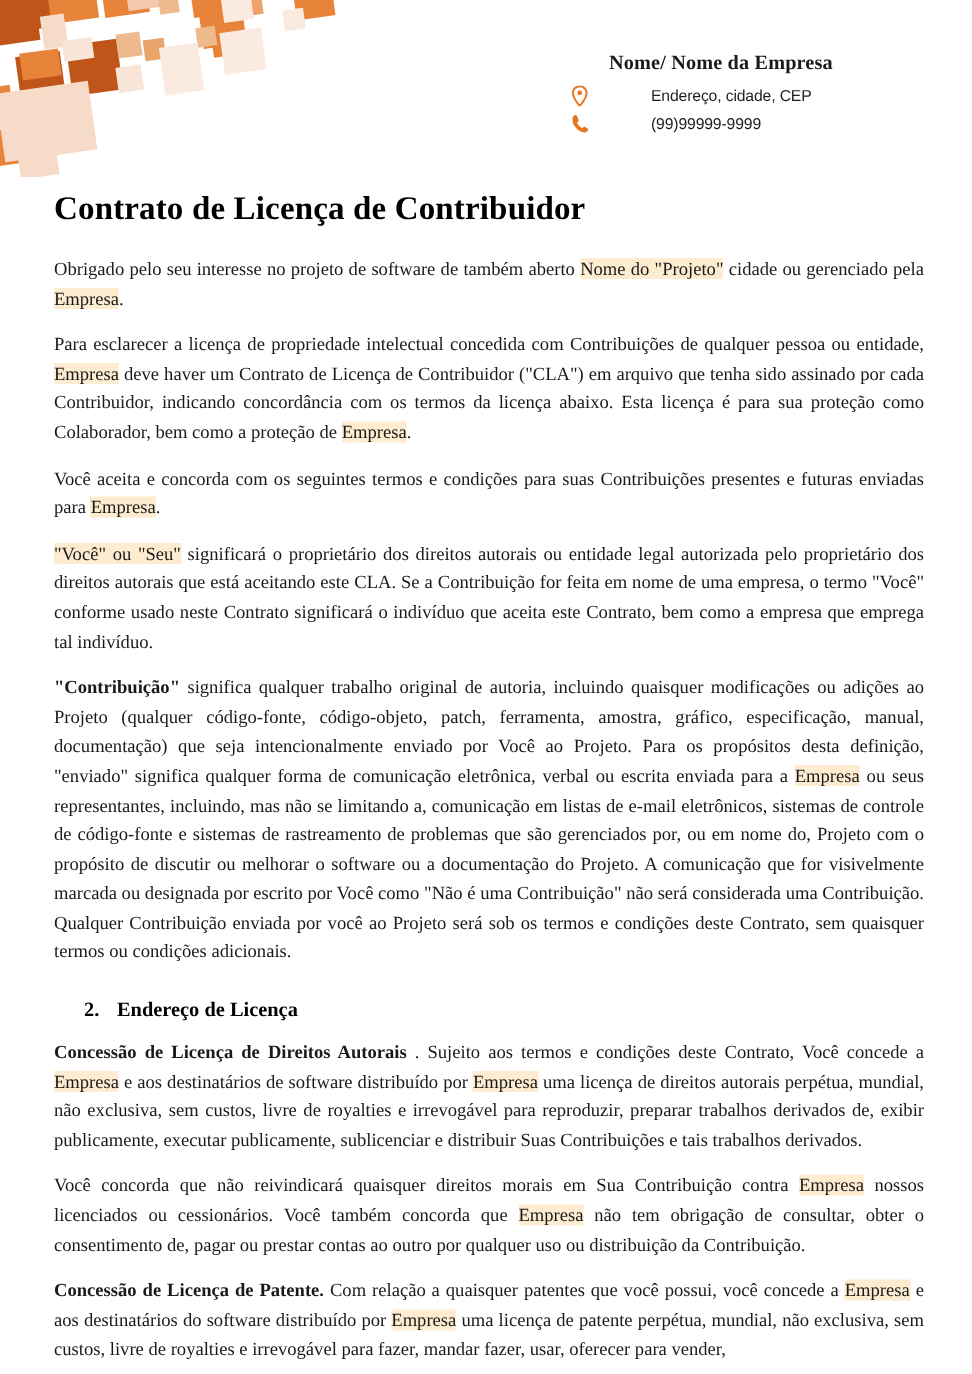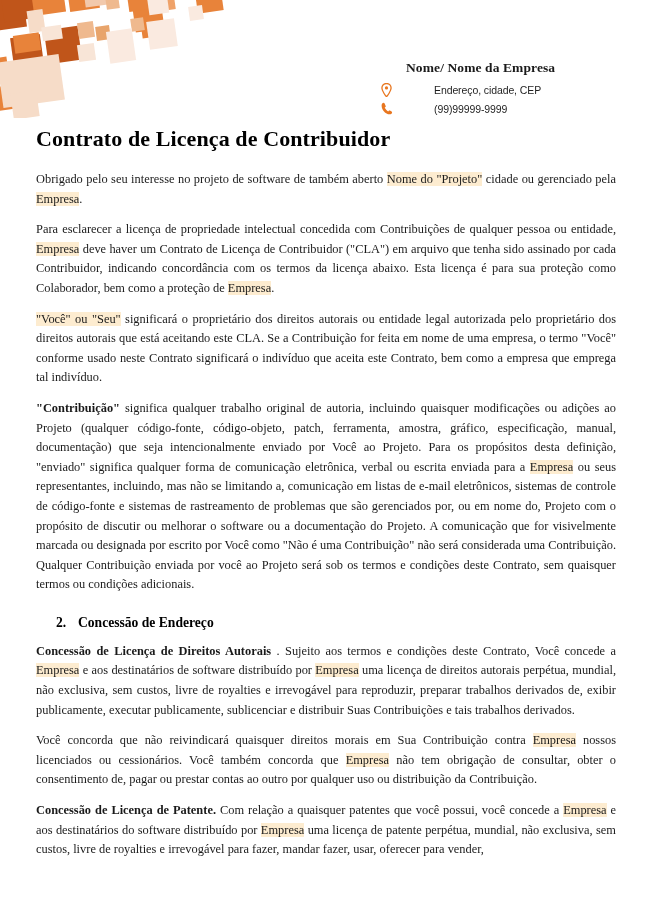--- a/index.html
+++ b/index.html
@@ -32,21 +32,21 @@
     pointer-events: none;
   }
   .deco .sq {
     position: absolute;
     transform: rotate(-8deg);
   }
 
   .contact {
     position: absolute;
     right: 58px;
-    top: 60px;
+    top: 34px;
     width: 215px;
   }
   .contact-name {
     font-family: "Liberation Serif", "DejaVu Serif", serif;
     font-weight: bold;
     font-size: 13.5px;
     letter-spacing: 0.1px;
     color: #1a1a1a;
     margin: 0 0 5px 31px;
     white-space: nowrap;
@@ -182,27 +182,28 @@
 </div>
 
 <div class="page">
 
   <h1 class="doc-title">Contrato de Licença de Contribuidor</h1>
 
   <p class="para"><span>Obrigado pelo seu interesse no projeto de software de também aberto </span><span class="hl">Nome do "Projeto"</span><span> cidade ou gerenciado pela </span><span class="hl">Empresa</span><span>.</span></p>
 
   <p class="para"><span>Para esclarecer a licença de propriedade intelectual concedida com Contribuições de qualquer pessoa ou entidade, </span><span class="hl">Empresa</span><span> deve haver um Contrato de Licença de Contribuidor ("CLA") em arquivo que tenha sido assinado por cada Contribuidor, indicando concordância com os termos da licença abaixo. Esta licença é para sua proteção como Colaborador, bem como a proteção de </span><span class="hl">Empresa</span><span>.</span></p>
 
+  <p class="para"><span>Você aceita e concorda com os seguintes termos e condições para suas Contribuições presentes e futuras enviadas para </span><span class="hl">Empresa</span><span>.</span></p>
 
 
   <p class="para"><span class="hl">"Você" ou "Seu"</span><span> significará o proprietário dos direitos autorais ou entidade legal autorizada pelo proprietário dos direitos autorais que está aceitando este CLA. Se a Contribuição for feita em nome de uma empresa, o termo "Você" conforme usado neste Contrato significará o indivíduo que aceita este Contrato, bem como a empresa que emprega tal indivíduo.</span></p>
 
   <p class="para"><span class="b">"Contribuição"</span><span> significa qualquer trabalho original de autoria, incluindo quaisquer modificações ou adições ao Projeto (qualquer código-fonte, código-objeto, patch, ferramenta, amostra, gráfico, especificação, manual, documentação) que seja intencionalmente enviado por Você ao Projeto. Para os propósitos desta definição, "enviado" significa qualquer forma de comunicação eletrônica, verbal ou escrita enviada para a </span><span class="hl">Empresa</span><span> ou seus representantes, incluindo, mas não se limitando a, comunicação em listas de e-mail eletrônicos, sistemas de controle de código-fonte e sistemas de rastreamento de problemas que são gerenciados por, ou em nome do, Projeto com o propósito de discutir ou melhorar o software ou a documentação do Projeto. A comunicação que for visivelmente marcada ou designada por escrito por Você como "Não é uma Contribuição" não será considerada uma Contribuição. Qualquer Contribuição enviada por você ao Projeto será sob os termos e condições deste Contrato, sem quaisquer termos ou condições adicionais.</span></p>
 
-  <h2 class="section"><span class="num">2.</span><span>Concessão de Endereço</span></h2>
+  <h2 class="section"><span class="num">2.</span><span>Endereço de Licença</span></h2>
 
   <p class="para"><span class="bi">Concessão de Licença de Direitos Autorais</span><span> . Sujeito aos termos e condições deste Contrato, Você concede a </span><span class="hl">Empresa</span><span> e aos destinatários de software distribuído por </span><span class="hl">Empresa</span><span> uma licença de direitos autorais perpétua, mundial, não exclusiva, sem custos, livre de royalties e irrevogável para reproduzir, preparar trabalhos derivados de, exibir publicamente, executar publicamente, sublicenciar e distribuir Suas Contribuições e tais trabalhos derivados.</span></p>
 
   <p class="para"><span>Você concorda que não reivindicará quaisquer direitos morais em Sua Contribuição contra </span><span class="hl">Empresa</span><span> nossos licenciados ou cessionários. Você também concorda que </span><span class="hl">Empresa</span><span> não tem obrigação de consultar, obter o consentimento de, pagar ou prestar contas ao outro por qualquer uso ou distribuição da Contribuição.</span></p>
 
   <p class="para"><span class="bi">Concessão de Licença de Patente.</span><span> Com relação a quaisquer patentes que você possui, você concede a </span><span class="hl">Empresa</span><span> e aos destinatários do software distribuído por </span><span class="hl">Empresa</span><span> uma licença de patente perpétua, mundial, não exclusiva, sem custos, livre de royalties e irrevogável para fazer, mandar fazer, usar, oferecer para vender,</span></p>
 
 </div>
 
 </body></html>

